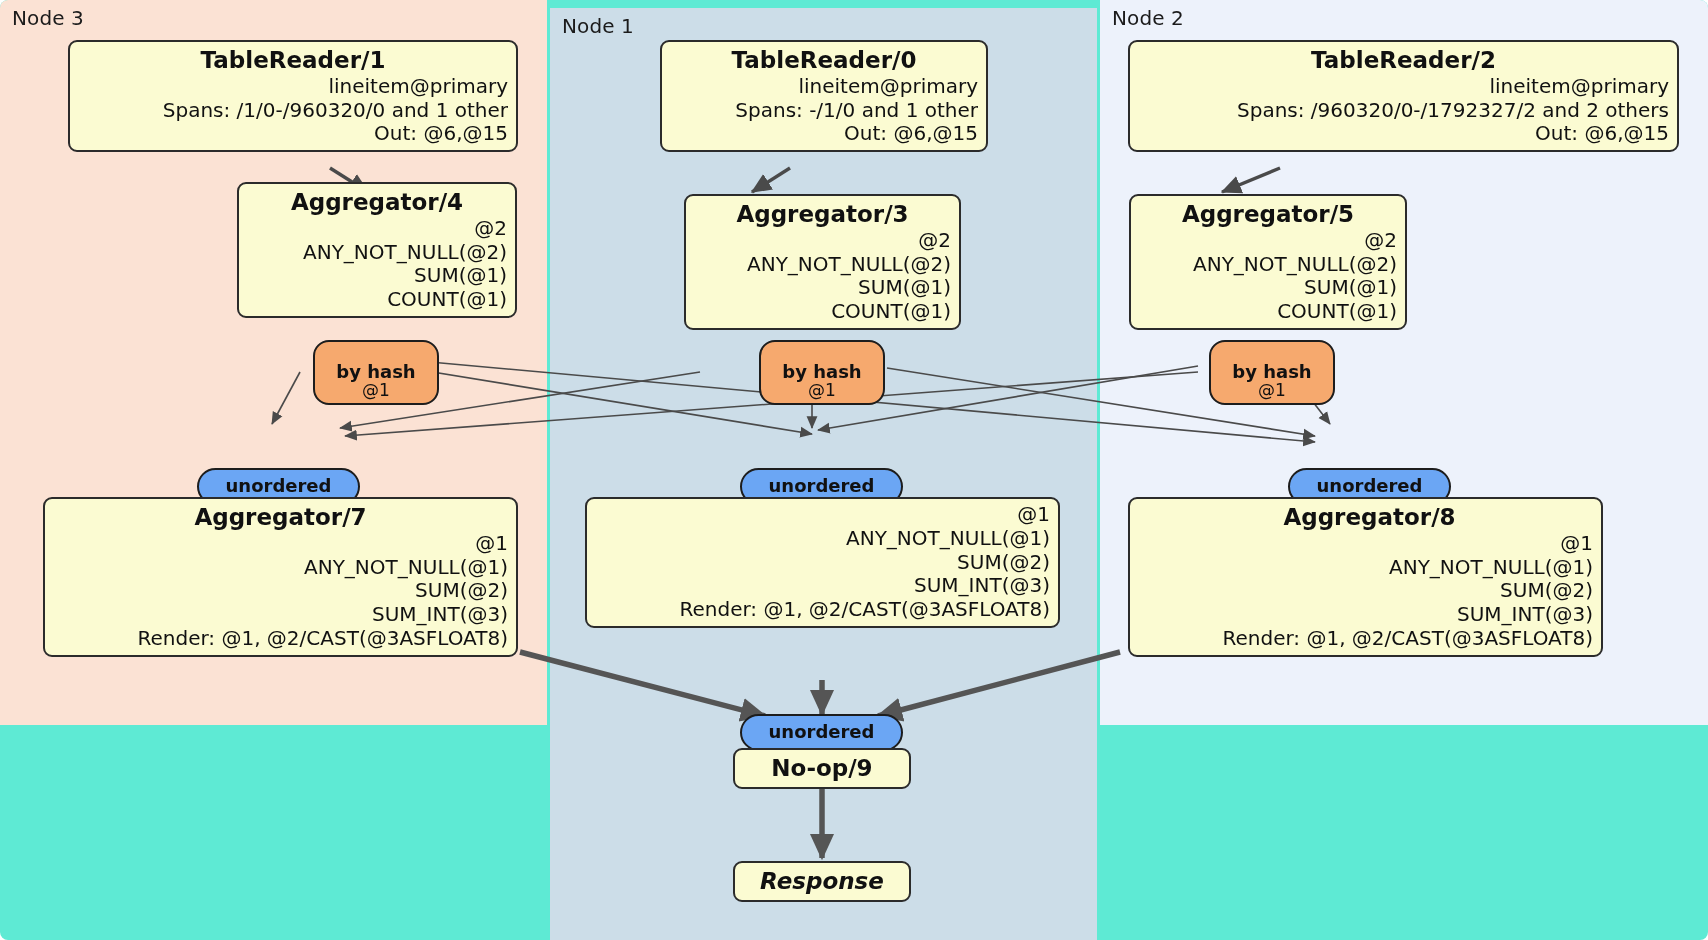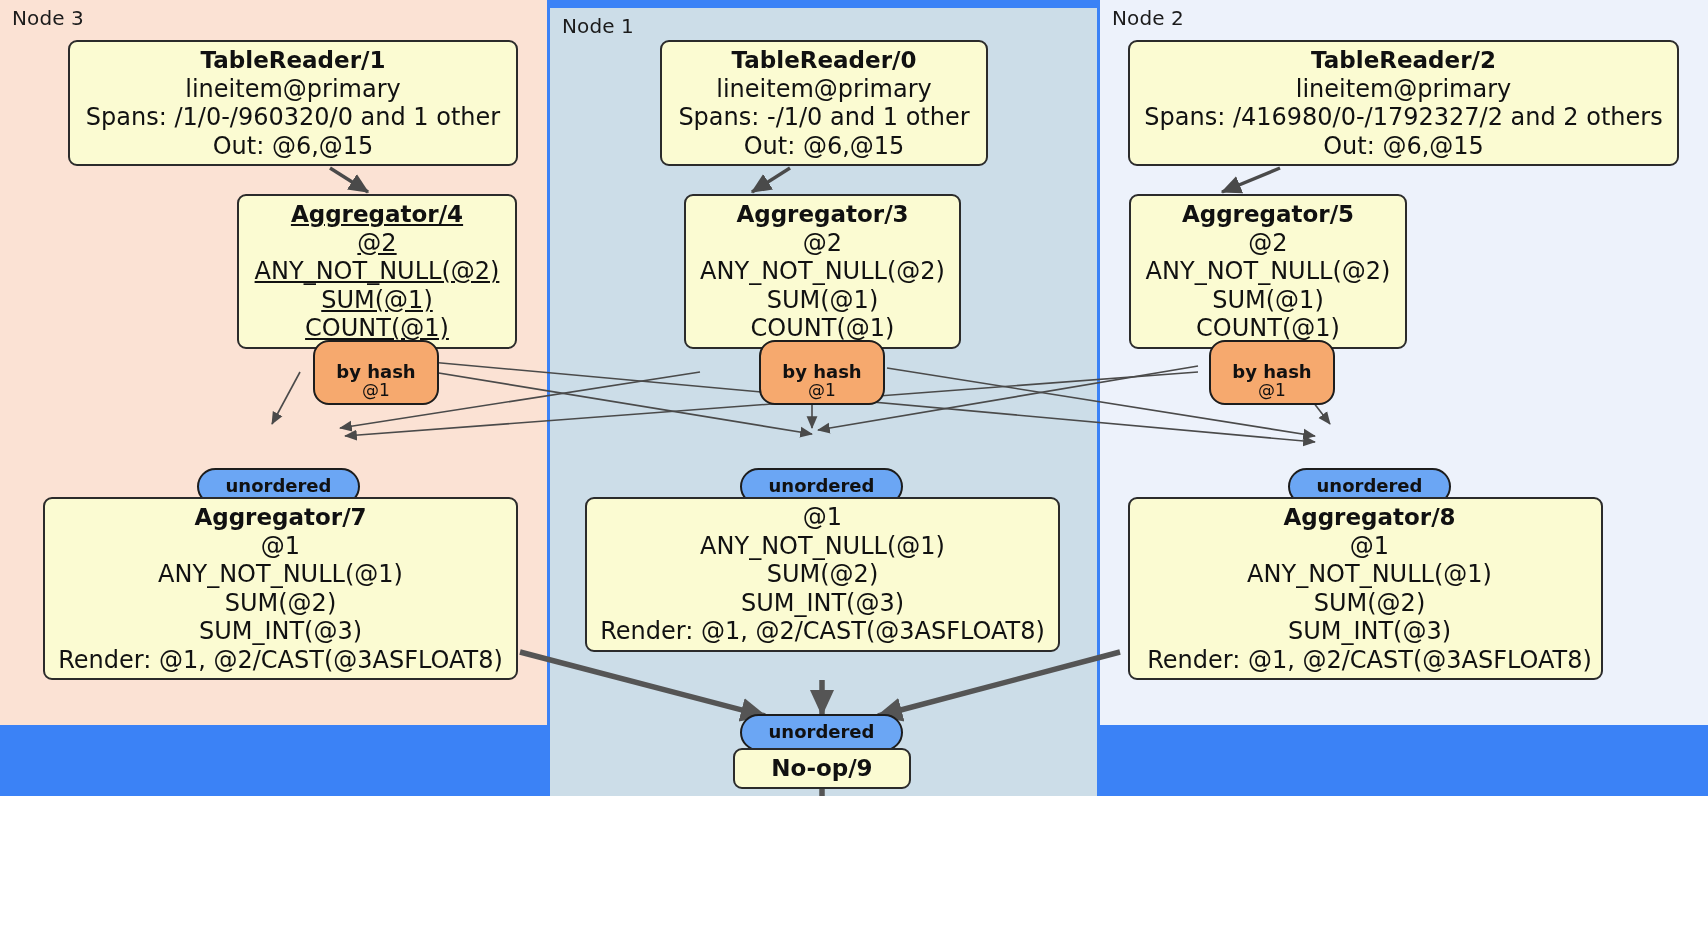--- a/index.html
+++ b/index.html
@@ -6,23 +6,24 @@
     margin: 0;
     padding: 0;
     background: #ffffff;
   }
   body {
     font-family: "DejaVu Sans", "Liberation Sans", sans-serif;
   }
   #canvas {
     position: relative;
     width: 1708px;
-    height: 796px;
+    height: 940px;
     overflow: hidden;
-    background: #3b82f6;
+    background: #5eead4;
+    border-radius: 8px;
   }
   
   .node-panel {
     position: absolute;
     box-sizing: border-box;
   }
   .node-panel .node-label {
     position: absolute;
     top: 6px;
     left: 12px;
@@ -62,22 +63,23 @@
   }
   .box .title {
     font-weight: bold;
     font-size: 23px;
     line-height: 1.25;
     display: block;
     white-space: nowrap;
   }
   .box .sub {
     display: block;
-    font-size: 24px;
-    white-space: nowrap;
+    font-size: 20px;
+    white-space: nowrap;
+    text-align: right;
   }
 
   
   .pill {
     position: absolute;
     box-sizing: border-box;
     border: 2px solid #1d1d1d;
     border-radius: 22px;
     text-align: center;
     font-weight: bold;
@@ -176,25 +178,25 @@
   <div class="box" id="tr0" style="left:660px; top:40px; width:328px;">
     <span class="title">TableReader/0</span>
     <span class="sub">lineitem@primary</span>
     <span class="sub">Spans: -/1/0 and 1 other</span>
     <span class="sub">Out: @6,@15</span>
   </div>
 
   <div class="box" id="tr2" style="left:1128px; top:40px; width:551px;">
     <span class="title">TableReader/2</span>
     <span class="sub">lineitem@primary</span>
-    <span class="sub">Spans: /416980/0-/1792327/2 and 2 others</span>
+    <span class="sub">Spans: /960320/0-/1792327/2 and 2 others</span>
     <span class="sub">Out: @6,@15</span>
   </div>
 
-  <div class="box" id="agg4" style="left:237px; top:194px; width:280px;text-decoration:underline;">
+  <div class="box" id="agg4" style="left:237px; top:182px; width:280px;">
     <span class="title">Aggregator/4</span>
     <span class="sub">@2</span>
     <span class="sub">ANY_NOT_NULL(@2)</span>
     <span class="sub">SUM(@1)</span>
     <span class="sub">COUNT(@1)</span>
   </div>
 
   <div class="box" id="agg3" style="left:684px; top:194px; width:277px;">
     <span class="title">Aggregator/3</span>
     <span class="sub">@2</span>

